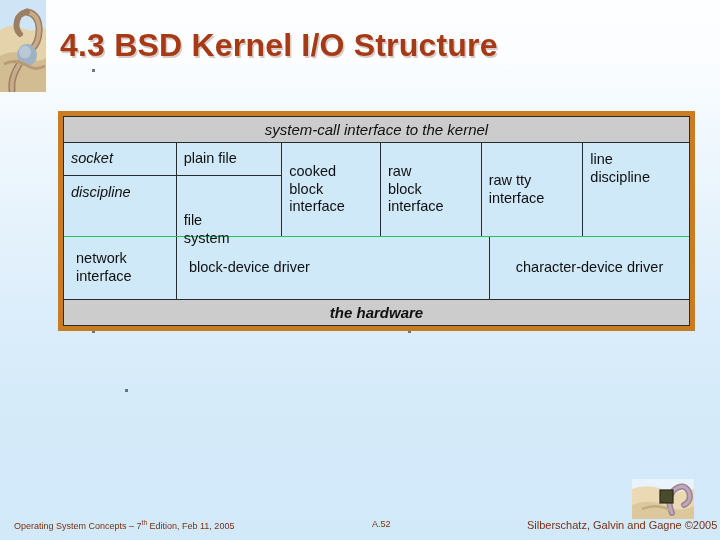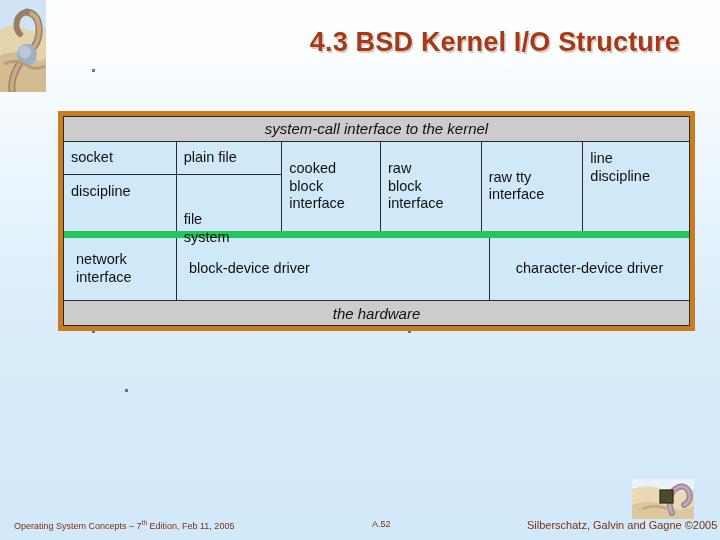--- a/index.html
+++ b/index.html
@@ -38,22 +38,22 @@
     background: linear-gradient(to bottom, #cfe4f4 0%, #e8d9b8 38%, #ddc79c 65%, #cbb68e 100%);
   }
   .logo-tl svg, .logo-br svg { display: block; }
 
   
   .title {
     position: absolute;
     left: 60px;
     top: 27px;
     width: 620px;
-    text-align: right;
-    font-size: 27px;
+    text-align: left;
+    font-size: 32px;
     font-weight: bold;
     color: #a63a16;
     letter-spacing: 0.2px;
     text-shadow: 1.5px 1.5px 0px rgba(170,140,130,0.45);
     white-space: nowrap;
   }
 
   
   .bullet {
     position: absolute;
@@ -93,21 +93,21 @@
     font-style: italic;
     font-size: 15px;
     color: #101010;
     box-sizing: border-box;
   }
   .band-gray.bottom {
     border-bottom: none;
     border-top: 1px solid #2b2b2b;
   }
   #row-syscall { height: 30px; }
-  #row-hardware { height: 30px; }
+  #row-hardware { height: 30px; font-weight: bold; }
 
   #row-mid {
     flex: 1 1 auto;
     display: flex;
     position: relative;
     background: #cfe9f8;
     min-height: 0;
   }
 
   
@@ -138,38 +138,38 @@
     flex: 1 1 auto;
     align-items: flex-start;
     padding-top: 8px;
   }
   .cell.full {
     flex: 1 1 auto;
     align-items: center;
   }
 
   
-  #c-net   { width: 113px; }
+  #c-net   { width: 113px; font-style: italic; }
   #c-file  { width: 106px; gap: 28px; }
   #c-cblk  { width: 99px;  }
   #c-rblk  { width: 101px; }
   #c-rtty  { width: 102px; }
   #c-ctty  { width: 106px; }
 
   
   #cell-cooked-tty {
     white-space: nowrap;
     overflow: visible;
   }
 
   
   #row-drivers {
     height: 62px;
     display: flex;
-    border-top: 7px solid #22c55e;
+    border-top: 1px solid #22c55e;
     background: #cfe9f8;
     flex: 0 0 auto;
   }
   .drv {
     box-sizing: border-box;
     border-right: 1px solid #2b2b2b;
     padding: 0 12px;
     font-size: 14.5px;
     color: #101010;
     line-height: 1.22;

